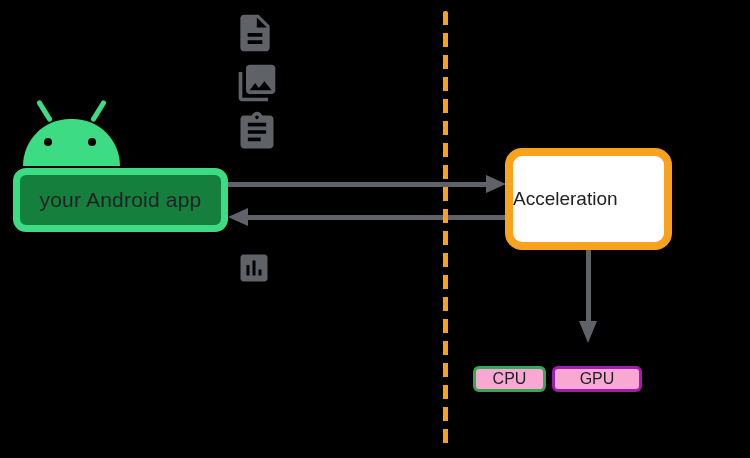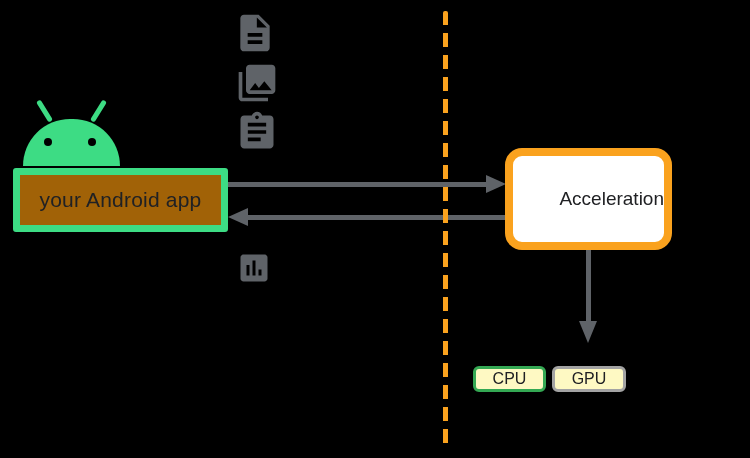--- a/index.html
+++ b/index.html
@@ -18,21 +18,21 @@
   .antenna-left{left:42px;top:99px;transform:rotate(-32deg);}
   .antenna-right{left:96px;top:99px;transform:rotate(32deg);}
   .droid-eye{
     position:absolute;width:8px;height:8px;background:#000;border-radius:50%;top:138px;
   }
   .eye-left{left:44px;}
   .eye-right{left:88px;}
   
   .app-node{
     position:absolute;left:13px;top:168px;width:215px;height:64px;box-sizing:border-box;
-    background:#a16207;border:7px solid #3DDC84;border-radius:3px;
+    background:#15803d;border:7px solid #3DDC84;border-radius:13px;
     display:flex;align-items:center;justify-content:center;
     font-size:21px;color:#202124;letter-spacing:.2px;
   }
   
   .g-icon{position:absolute;fill:#5F6368;}
   
   .shaft{position:absolute;background:#5F6368;}
   .arrow-right-shaft{left:228px;top:182px;width:260px;height:5px;}
   .arrow-right-head{
     position:absolute;left:486px;top:175px;width:0;height:0;
@@ -54,31 +54,31 @@
   
   .boundary{
     position:absolute;left:443px;top:11px;width:5px;height:436px;
     background:repeating-linear-gradient(to bottom,#FAA21E 0 14px,transparent 14px 22px);
     border-radius:2px;
   }
   
   .service-node{
     position:absolute;left:505px;top:148px;width:167px;height:102px;box-sizing:border-box;
     background:#fff;border:8px solid #FAA21E;border-radius:17px;
-    display:flex;flex-direction:column;align-items:flex-end;justify-content:center;
+    display:flex;flex-direction:column;align-items:flex-start;justify-content:center;
     font-size:19px;line-height:26px;color:#202124;text-align:center;
   }
   
   .chip{
-    position:absolute;top:366px;height:26px;box-sizing:border-box;background:#fef9c3;
+    position:absolute;top:366px;height:26px;box-sizing:border-box;background:#f9a8d4;
     border-radius:6px;display:flex;align-items:center;justify-content:center;
     font-size:16px;color:#202124;
   }
   .chip-cpu{left:473px;width:73px;border:3px solid #34A853;}
-  .chip-gpu{left:552px;width:74px;border:3px solid #a3a3a3;}
+  .chip-gpu{left:552px;width:90px;border:3px solid #a21caf;}
 </style>
 </head>
 <body>
 
 <div class="canvas">
 
   <div>
     <div class="droid-antenna antenna-left"></div>
     <div class="droid-antenna antenna-right"></div>
     <div class="droid-dome"></div>

